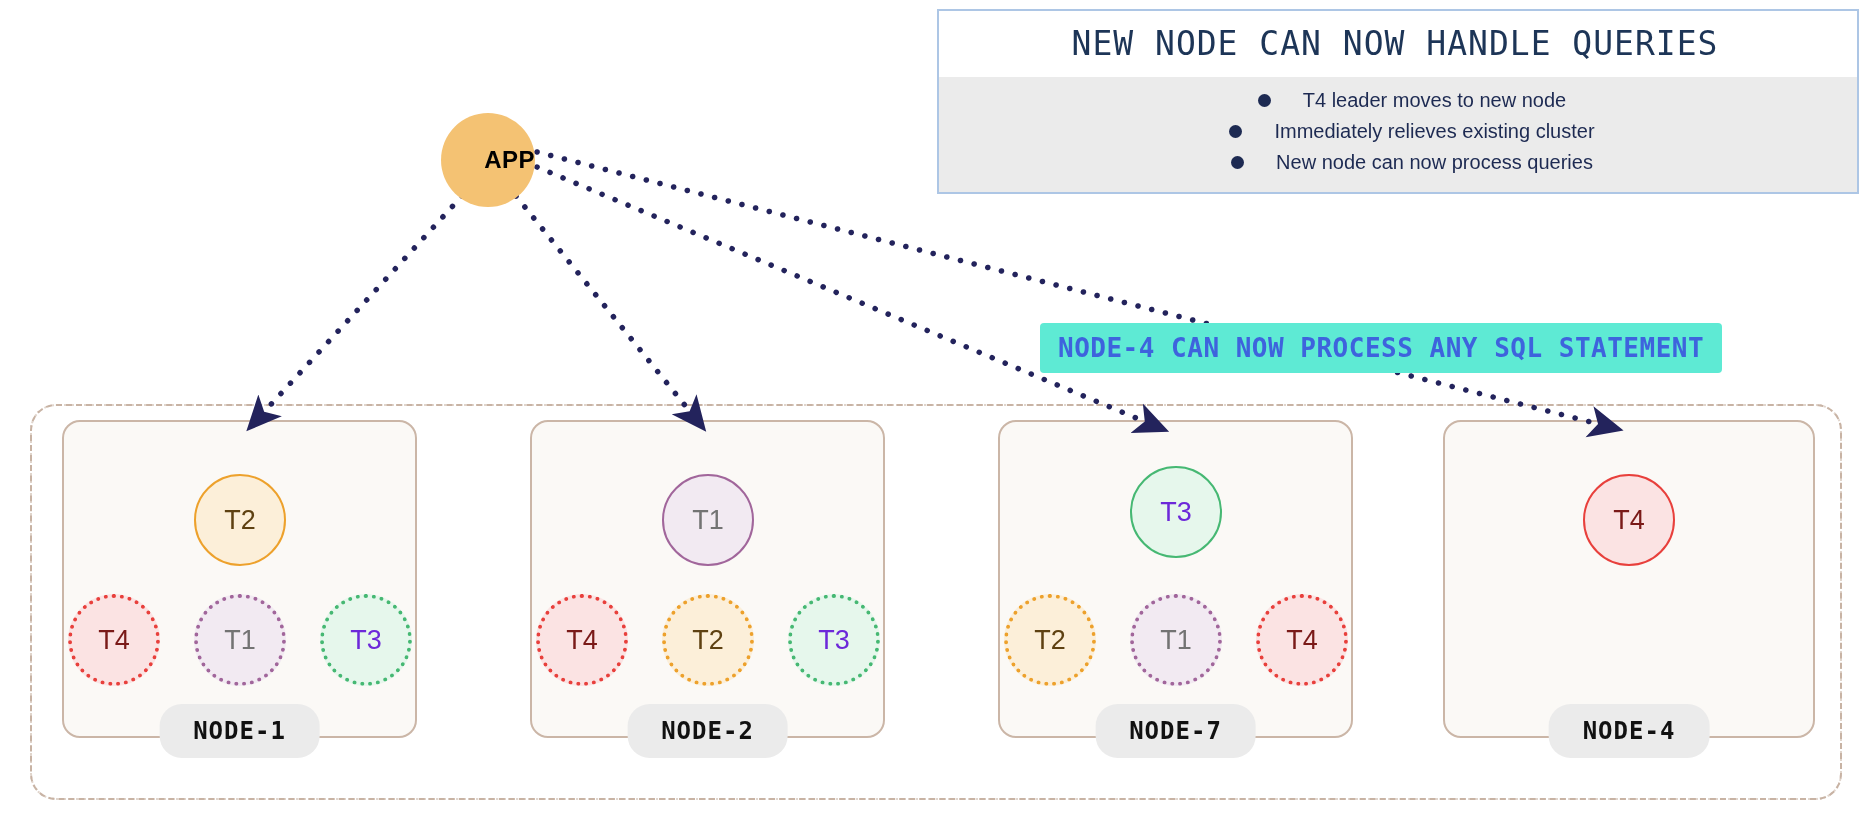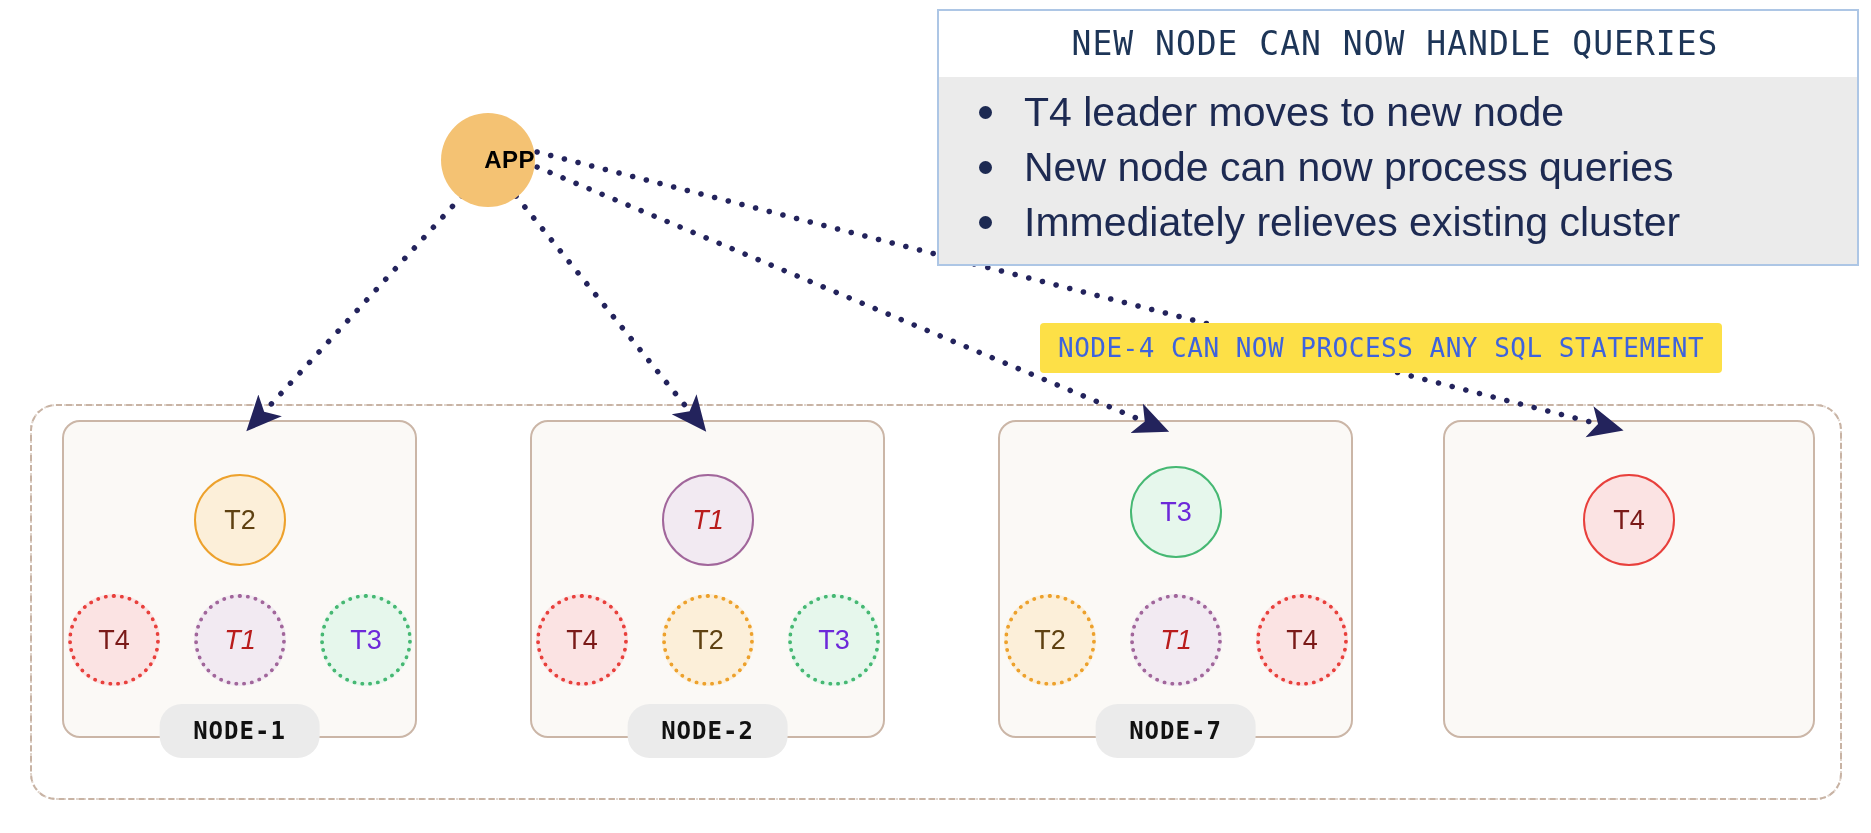--- a/index.html
+++ b/index.html
@@ -109,21 +109,21 @@
     border: 4px dotted #888;
     box-sizing: border-box;
     display: flex;
     align-items: center;
     justify-content: center;
     font-size: 27px;
     font-family: "Liberation Sans", sans-serif;
   }
 
   
-  .t-T1 { background: #f2eaf2; border-color: #a1669b; color: #b91c1c; font-style: italic; }
+  .t-T1 { background: #f2eaf2; border-color: #a1669b; color: #737373; }
   .t-T2 { background: #fcefd9; border-color: #eda12c; color: #5e4112; }
   .t-T3 { background: #e6f7ec; border-color: #46b873; color: #6d28d9; }
   .t-T4 { background: #fbe3e3; border-color: #e8403c; color: #7a1a18; }
 
   
   #app-node {
     position: absolute;
     left: 441px;
     top: 113px;
     width: 94px;
@@ -162,46 +162,48 @@
     white-space: nowrap;
   }
   #info-body {
     background: #ebebeb;
     padding: 8px 0 14px 0;
   }
   .info-item {
     display: flex;
     align-items: center;
     color: #1d2a52;
-    font-size: 41px;
+    font-size: 20px;
     padding: 4px 12px 4px 40px;
+    justify-content: center;
   }
   .info-bullet {
     width: 13px;
     height: 13px;
     border-radius: 50%;
     background: #1d2a52;
     margin-right: 32px;
     flex: none;
   }
 
   
   #sql-banner {
     position: absolute;
     left: 1040px;
     top: 323px;
-    background: #fde047;
+    background: #5eead4;
     color: #3e63dd;
     font-family: "DejaVu Sans Mono", monospace;
     font-size: 26px;
     letter-spacing: .5px;
     padding: 10px 18px;
     border-radius: 4px;
     white-space: nowrap;
     z-index: 6;
+    font-weight: bold;
   }
 </style>
 </head>
 <body>
 
 <div id="stage">
 
   <svg id="edges" viewBox="0 0 1871 833">
     <defs>
       <marker id="arrowhead" markerWidth="7" markerHeight="7" refX="4.6" refY="3" orient="auto" markerUnits="strokeWidth">
@@ -220,25 +222,25 @@
 
   <div id="info-box">
     <div id="info-title">NEW NODE CAN NOW HANDLE QUERIES</div>
     <div id="info-body">
       <div class="info-item">
         <span class="info-bullet"></span>
         <span>T4 leader moves to new node</span>
       </div>
       <div class="info-item">
         <span class="info-bullet"></span>
-        <span>New node can now process queries</span>
+        <span>Immediately relieves existing cluster</span>
       </div>
       <div class="info-item">
         <span class="info-bullet"></span>
-        <span>Immediately relieves existing cluster</span>
+        <span>New node can now process queries</span>
       </div>
     </div>
   </div>
 
   <div id="sql-banner">NODE-4 CAN NOW PROCESS ANY SQL STATEMENT</div>
 
   <div class="cluster-boundary"></div>
 
   <div class="node-box" id="node-1">
     <div class="leader-circle t-T2" style="left:130px; top:52px;">
@@ -285,15 +287,16 @@
     <div class="follower-circle t-T4" style="left:256px; top:172px;">
       <span>T4</span>
     </div>
     <div class="node-label">NODE-7</div>
   </div>
 
   <div class="node-box" id="node-4">
     <div class="leader-circle t-T4" style="left:138px; top:52px;">
       <span>T4</span>
     </div>
+    <div class="node-label">NODE-4</div>
   </div>
 
 </div>
 
 </body></html>

